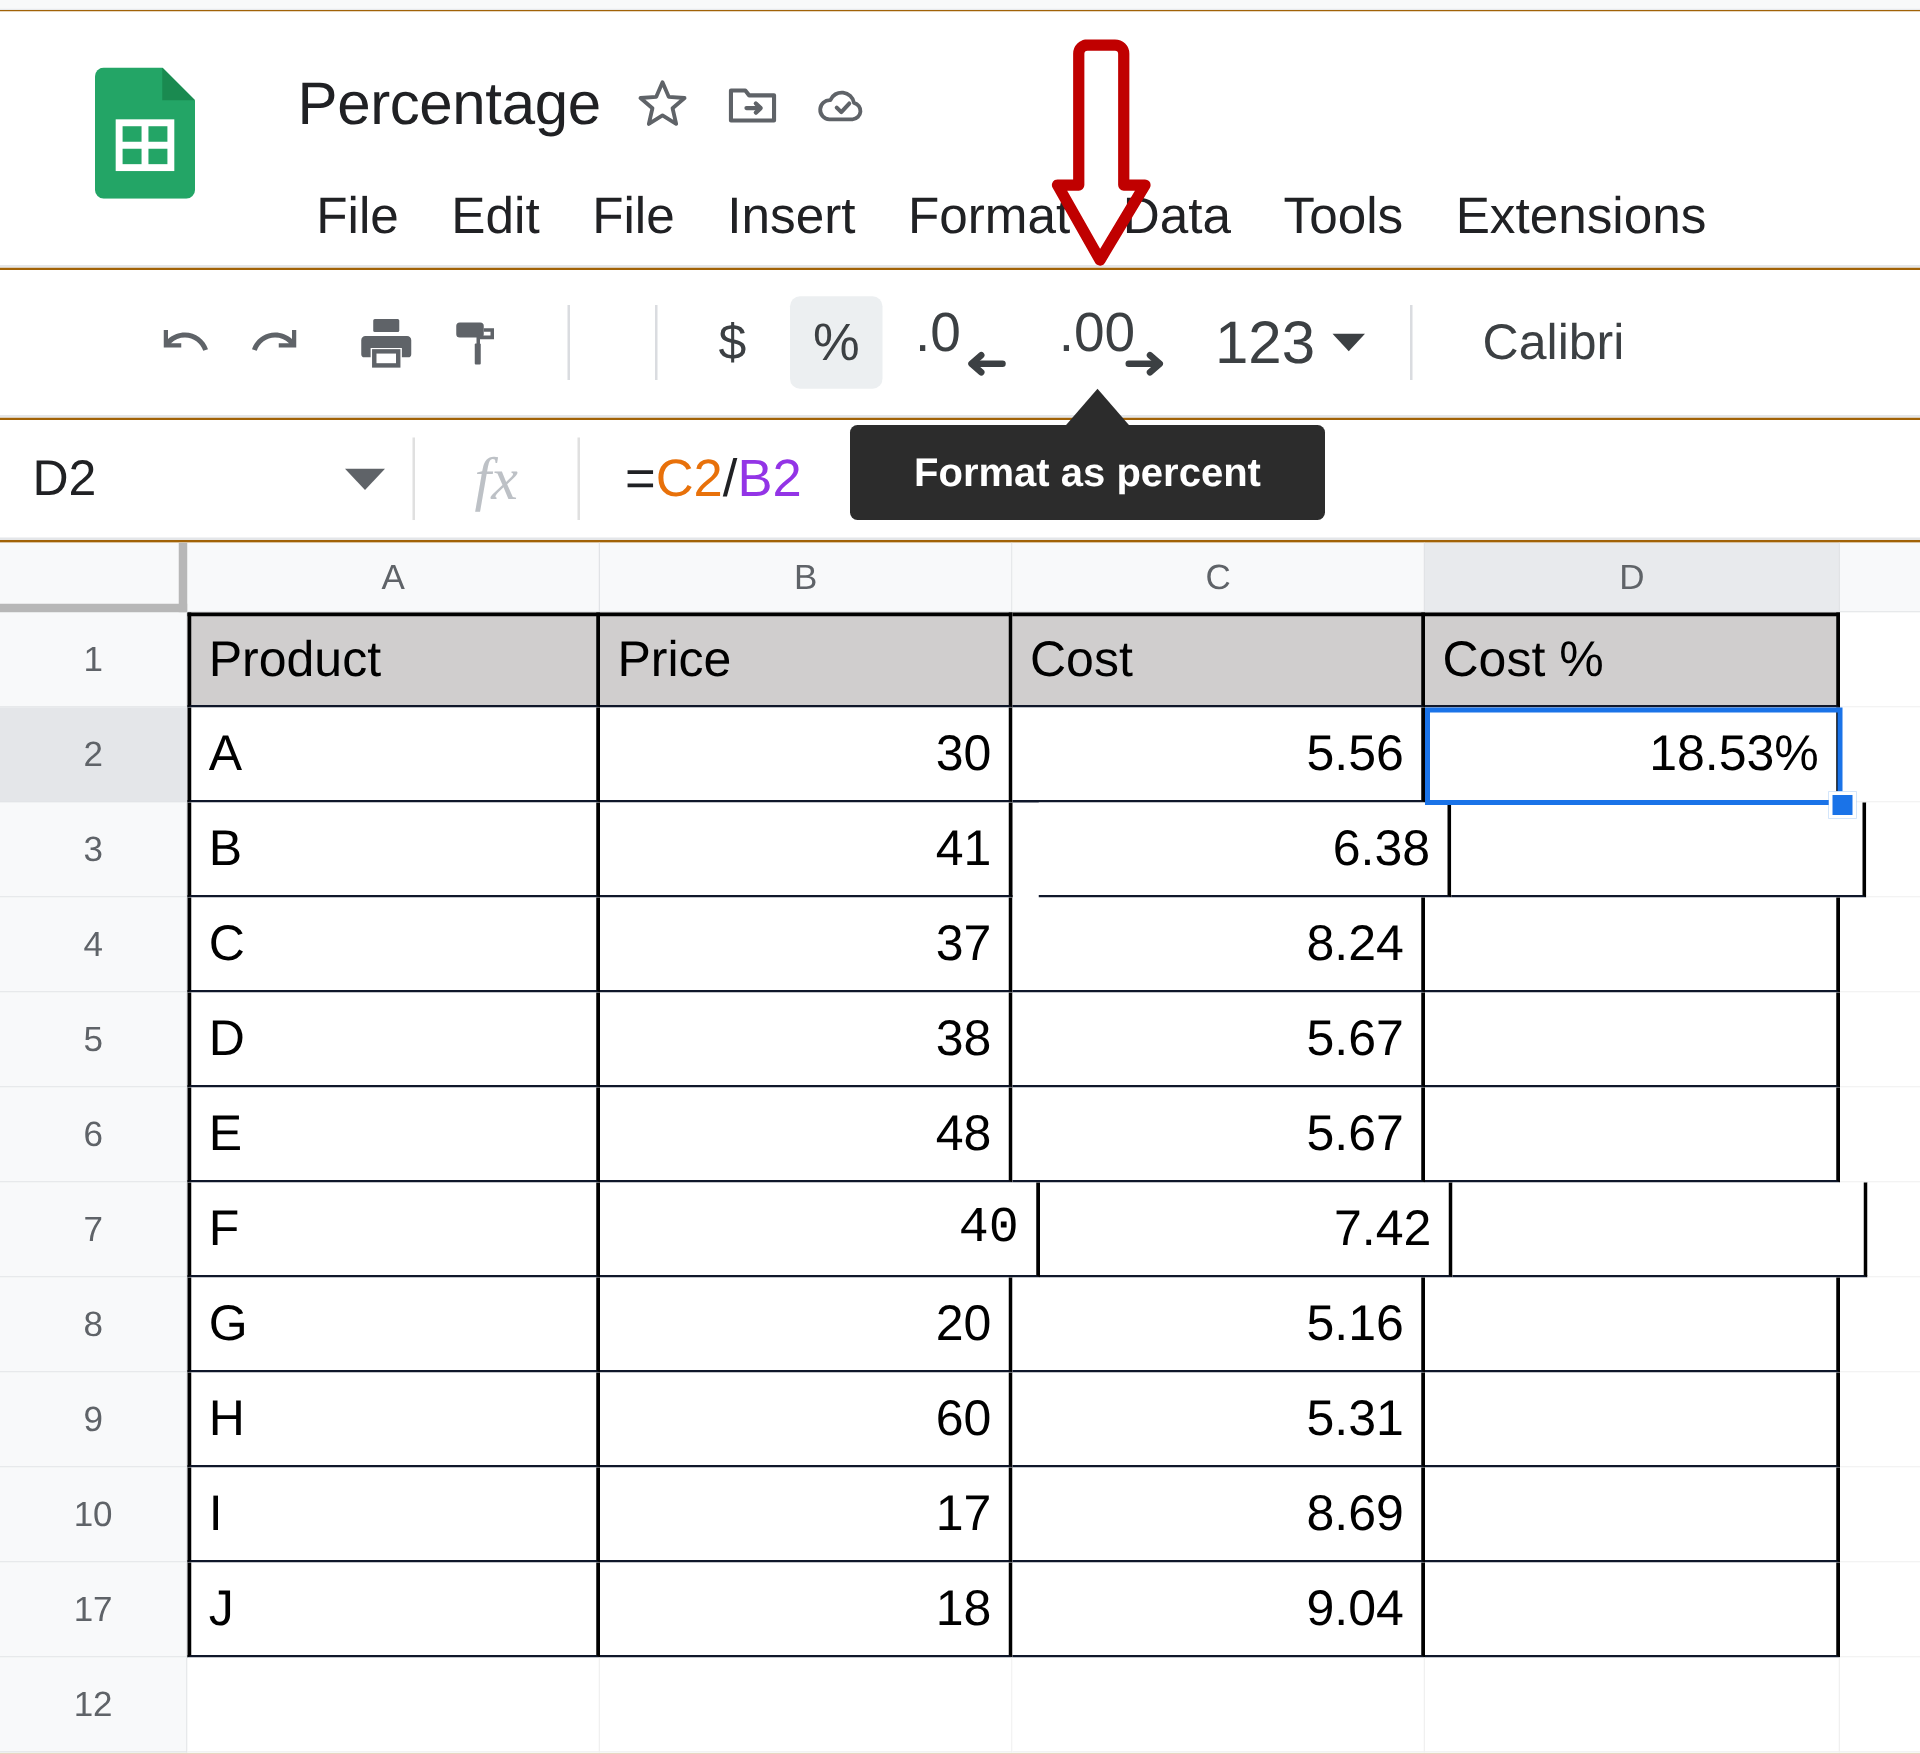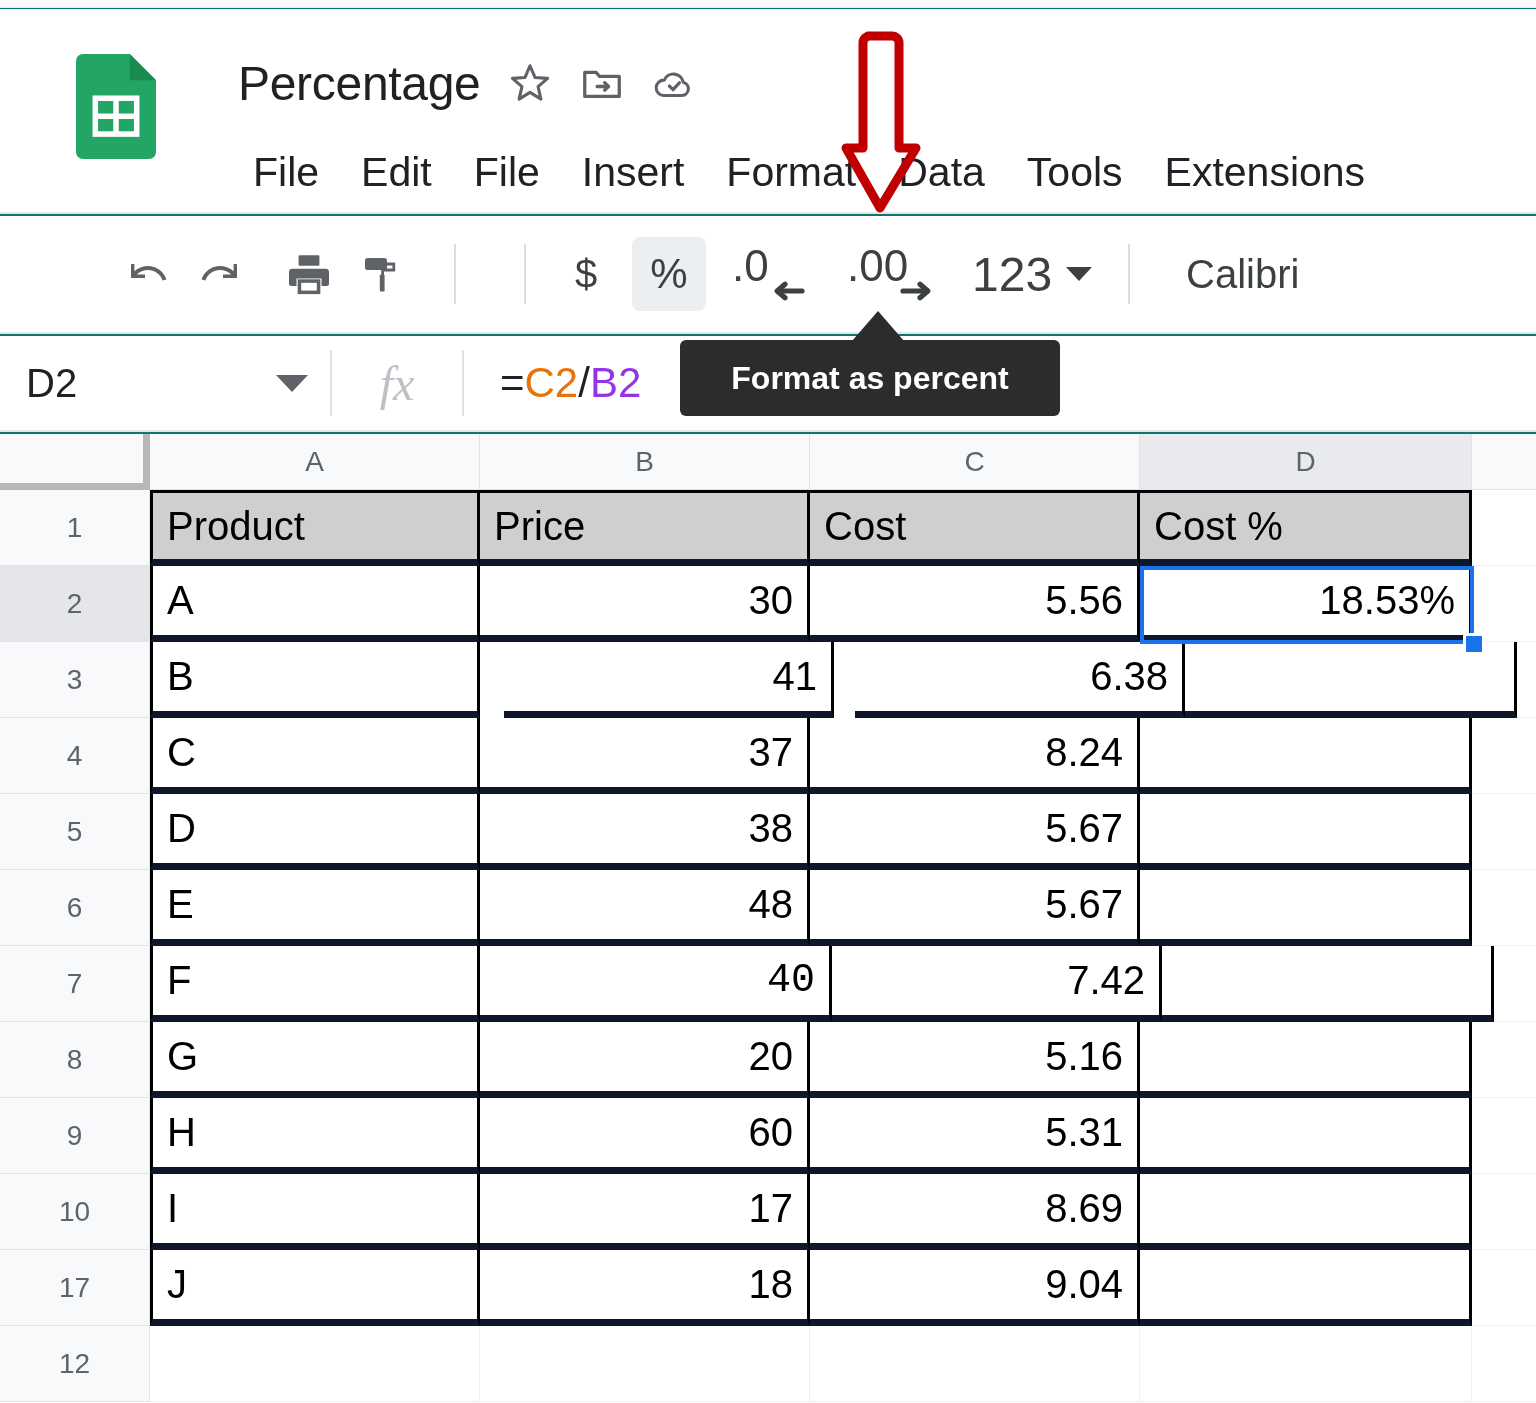--- a/index.html
+++ b/index.html
@@ -9,21 +9,21 @@
     height: 1403px;
     background: #ffffff;
     font-family: "Liberation Sans", sans-serif;
     overflow: hidden;
   }
 
   #app {
     position: relative;
     width: 1536px;
     height: 1403px;
-    background: #0f766e;
+    background: #a16207;
   }
 
   
   .top-sliver {
     position: absolute;
     top: 0; left: 0;
     width: 1536px; height: 8px;
     background: #f8f9fa;
     border-bottom: 1px solid #e8eaed;
   }
@@ -347,21 +347,21 @@
     cursor: cell;
     flex: none;
     overflow: hidden;
     white-space: nowrap;
   }
   .cell.tail { flex: 1; border-right: none; }
   .cell.right { justify-content: flex-end; }
   .cell.hdr { background: #d0cece; }
   .cell.bordered {
     border-right: 3px solid #000000;
-    border-bottom: 7px solid #0f172a;
+    border-bottom: 2px solid #0f172a;
   }
   .cell.bordered-left { border-left: 3px solid #000000; }
   .cell.bordered-top { border-top: 3px solid #000000; }
 
   
   .sel-box {
     position: absolute;
     border: 4px solid #1a73e8;
     background: transparent;
     pointer-events: none;
@@ -587,21 +587,21 @@
         <div class="grid-row">
           <div class="cell bordered bordered-left" style="width:330px;">A</div>
           <div class="cell right bordered" style="width:330px;">30</div>
           <div class="cell right bordered" style="width:330px;">5.56</div>
           <div class="cell right bordered" style="width:332px;">18.53%</div>
           <div class="cell tail"></div>
         </div>
 
         <div class="grid-row">
           <div class="cell bordered bordered-left" style="width:330px;">B</div>
-          <div class="cell right bordered" style="width:330px;margin-left:24px;">41</div>
+          <div class="cell right bordered" style="width:330px;">41</div>
           <div class="cell right bordered" style="width:330px;margin-left:21px;">6.38</div>
           <div class="cell right bordered" style="width:332px;"></div>
           <div class="cell tail"></div>
         </div>
 
         <div class="grid-row">
           <div class="cell bordered bordered-left" style="width:330px;">C</div>
           <div class="cell right bordered" style="width:330px;">37</div>
           <div class="cell right bordered" style="width:330px;">8.24</div>
           <div class="cell right bordered" style="width:332px;"></div>

